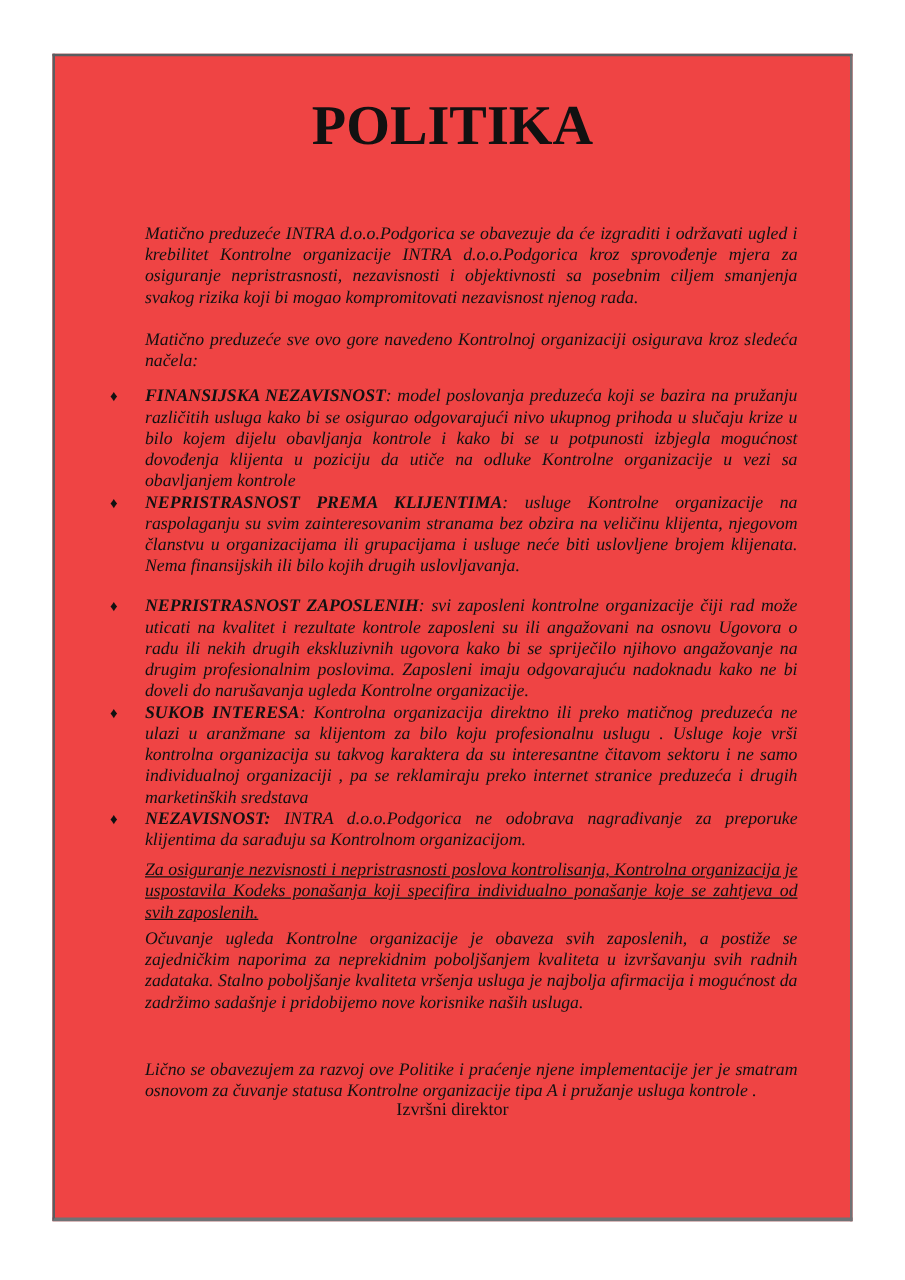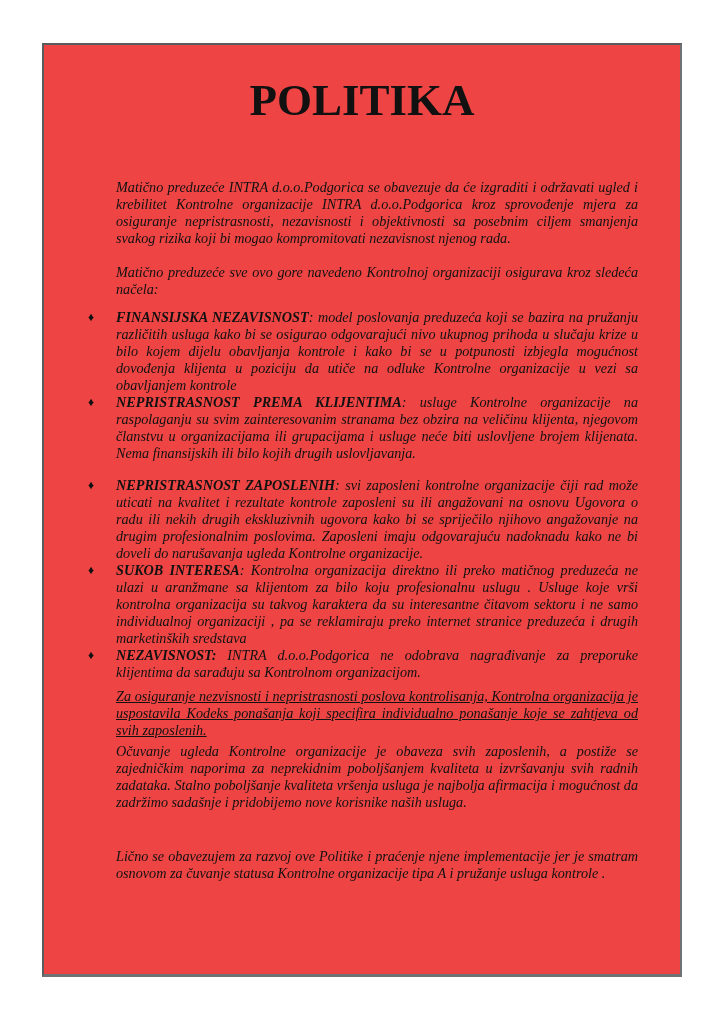--- a/index.html
+++ b/index.html
@@ -99,13 +99,14 @@
     <div class="bullet-item" style="top:602px;">
       <span class="bullet">♦</span>
       <span class="lead">NEZAVISNOST:</span><span> INTRA d.o.o.Podgorica ne odobrava nagrađivanje za preporuke klijentima da sarađuju sa Kontrolnom organizacijom.</span>
     </div>
 
     <p class="p" style="top:643px;text-decoration:underline;"> Za osiguranje nezvisnosti i nepristrasnosti poslova kontrolisanja, Kontrolna organizacija je uspostavila Kodeks ponašanja koji specifira individualno ponašanje koje se zahtjeva od svih zaposlenih.</p>
     <p class="p" style="top:698px;"> Očuvanje ugleda Kontrolne organizacije je obaveza svih zaposlenih, a postiže se zajedničkim naporima za neprekidnim poboljšanjem kvaliteta u izvršavanju svih radnih zadataka. Stalno poboljšanje kvaliteta vršenja usluga je najbolja afirmacija i mogućnost da zadržimo sadašnje i pridobijemo nove korisnike naših usluga.</p>
     <p class="p" style="top:757px;margin-top:46px;">Lično se obavezujem za razvoj ove Politike i praćenje njene implementacije jer je smatram osnovom za čuvanje statusa    Kontrolne organizacije tipa A  i pružanje usluga kontrole .</p>
   </div>
 
+  <div class="sig" style="top:834px;">Izvršni direktor</div>
 </div>
 
 </body></html>

